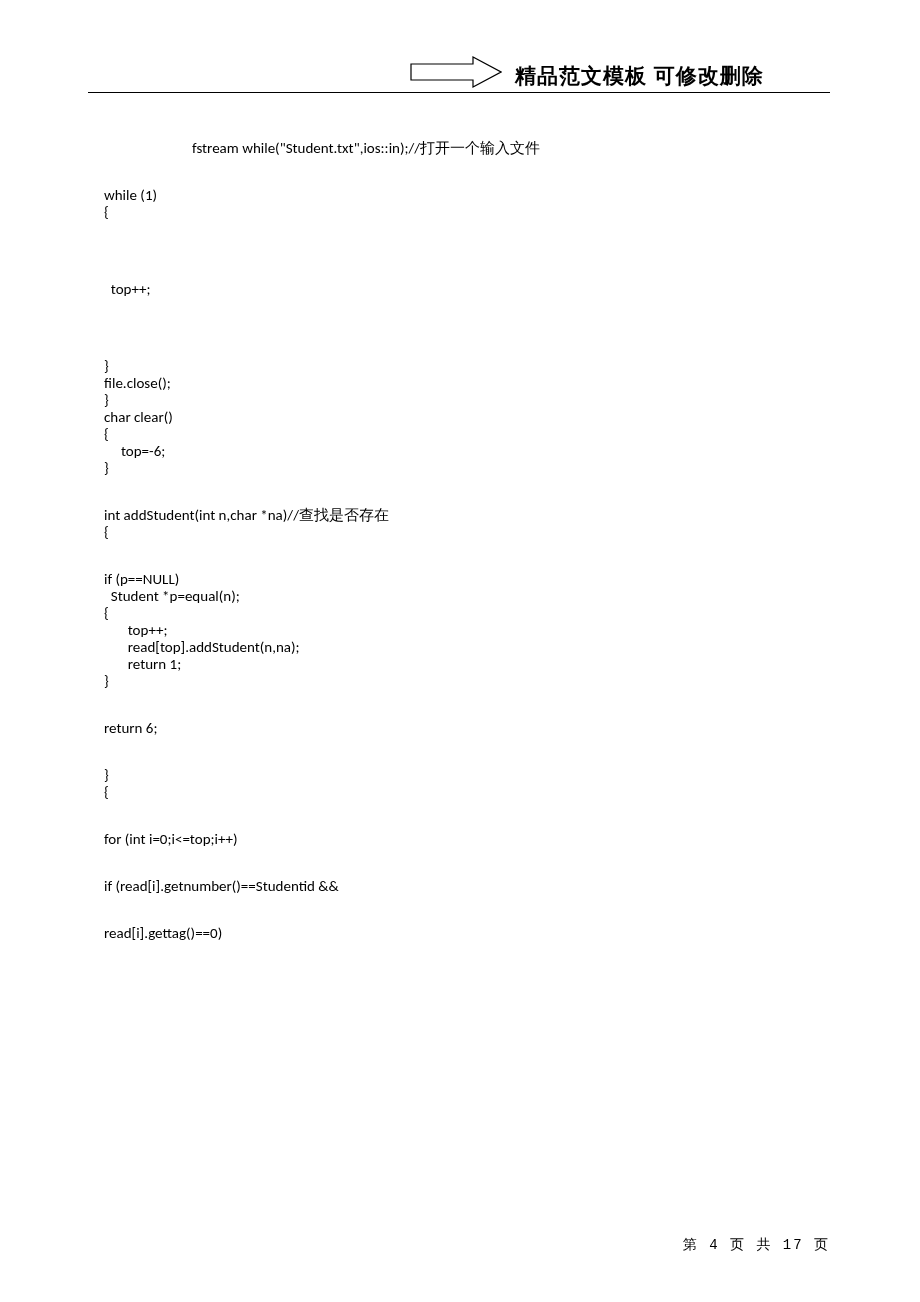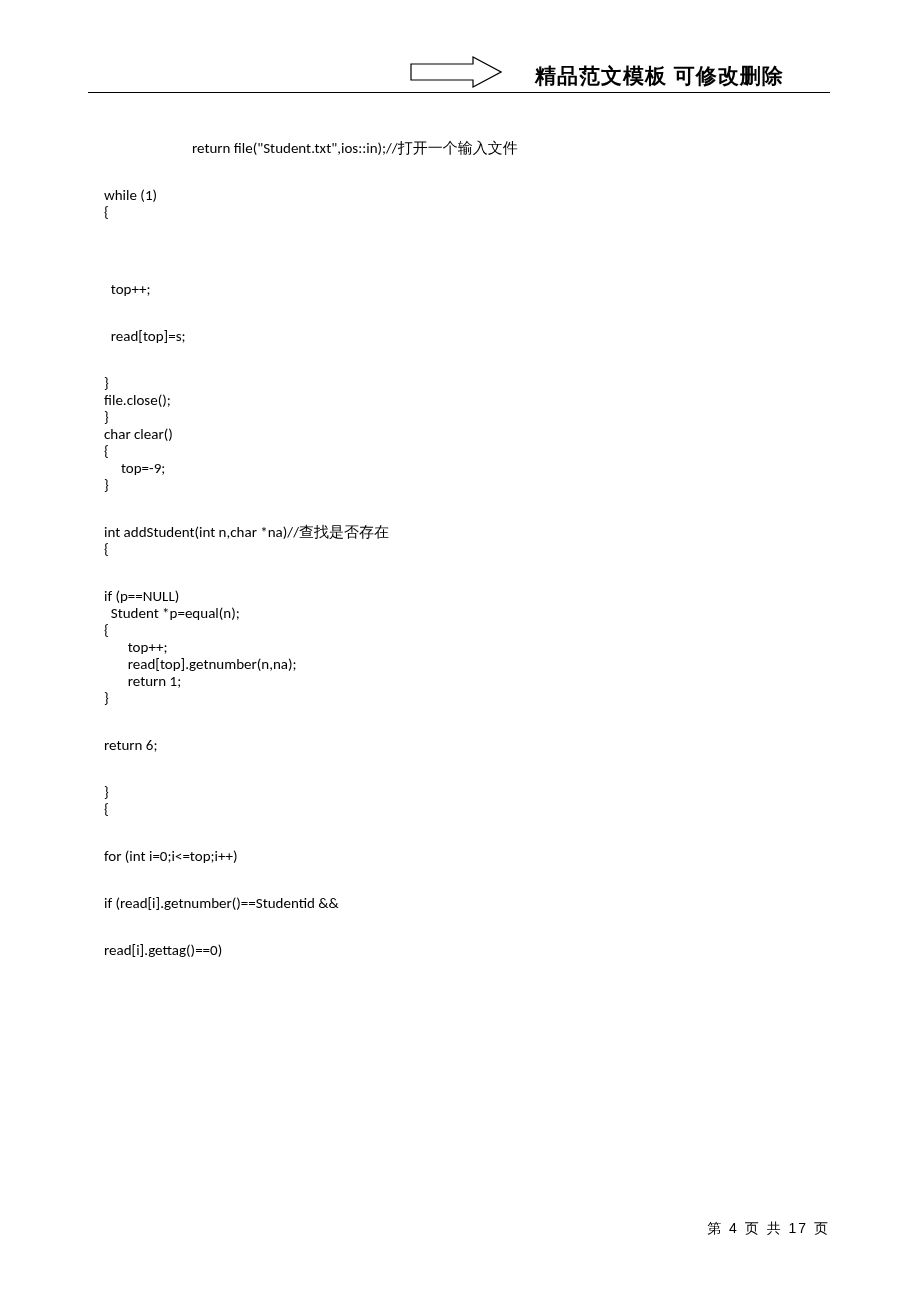--- a/index.html
+++ b/index.html
@@ -16,21 +16,21 @@
       color: #000000;
     }
     .header-arrow {
       position: absolute;
       top: 56px;
       left: 410px;
     }
     .header-title {
       position: absolute;
       top: 62px;
-      left: 535px;
+      left: 515px;
       font-family: "SimHei", sans-serif;
       font-size: 21px;
       font-weight: bold;
       letter-spacing: 1px;
     }
     .header-line {
       position: absolute;
       top: 92px;
       left: 88px;
       width: 742px;
@@ -51,67 +51,66 @@
       min-height: 17px;
     }
     .content .indent1 {
       padding-left: 88px;
     }
     .content .blank {
       height: 30px;
     }
     .footer {
       position: absolute;
-      bottom: 64px;
+      bottom: 48px;
       right: 90px;
-      font-family: Liberation Sans, sans-serif;
+      font-family: Liberation Mono, monospace;
       font-size: 14px;
       letter-spacing: 2px;
     }
   </style>
 </head>
 <body>
 
 <div class="header-arrow">
   <svg width="92" height="32" viewBox="0 0 92 32">
     <path d="M 1 8 L 63 8 L 63 1 L 91 16 L 63 31 L 63 24 L 1 24 Z" fill="none" stroke="#000000" stroke-width="1.2"></path>
   </svg>
 </div>
 
 <div class="header-title">精品范文模板  可修改删除</div>
 
 <div class="header-line"></div>
 
 <div class="content">
-  <div class="line indent1">return file("Student.txt",ios::in);//打开一个输入文件</div>
+  <div class="line indent1">fstream while("Student.txt",ios::in);//打开一个输入文件</div>
   <div class="blank"></div>
   <div class="line">while (1)</div>
   <div class="line">{</div>
   <div class="blank"></div>
   <div class="blank"></div>
   <div class="line">  top++;</div>
   <div class="blank"></div>
-  <div class="line">  read[top]=s;</div>
   <div class="blank"></div>
   <div class="line">}</div>
   <div class="line">file.close();</div>
   <div class="line">}</div>
   <div class="line">char clear()</div>
   <div class="line">{</div>
-  <div class="line">     top=-9;</div>
+  <div class="line">     top=-6;</div>
   <div class="line">}</div>
   <div class="blank"></div>
   <div class="line">int addStudent(int n,char *na)//查找是否存在</div>
   <div class="line">{</div>
   <div class="blank"></div>
   <div class="line">if (p==NULL)</div>
   <div class="line">  Student *p=equal(n);</div>
   <div class="line">{</div>
   <div class="line">       top++;</div>
-  <div class="line">       read[top].getnumber(n,na);</div>
+  <div class="line">       read[top].addStudent(n,na);</div>
   <div class="line">       return 1;</div>
   <div class="line">}</div>
   <div class="blank"></div>
   <div class="line">return 6;</div>
   <div class="blank"></div>
   <div class="line">}</div>
   <div class="line">{</div>
   <div class="blank"></div>
   <div class="line">for (int i=0;i&lt;=top;i++)</div>
   <div class="blank"></div>

